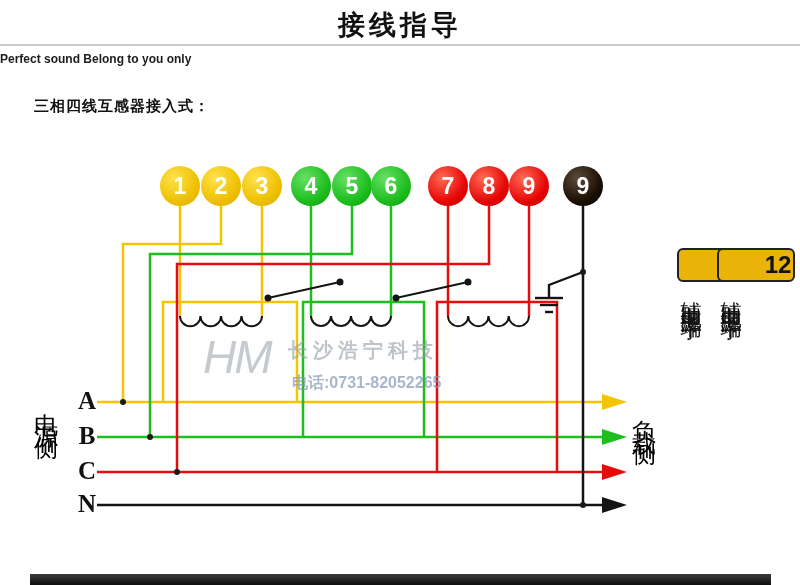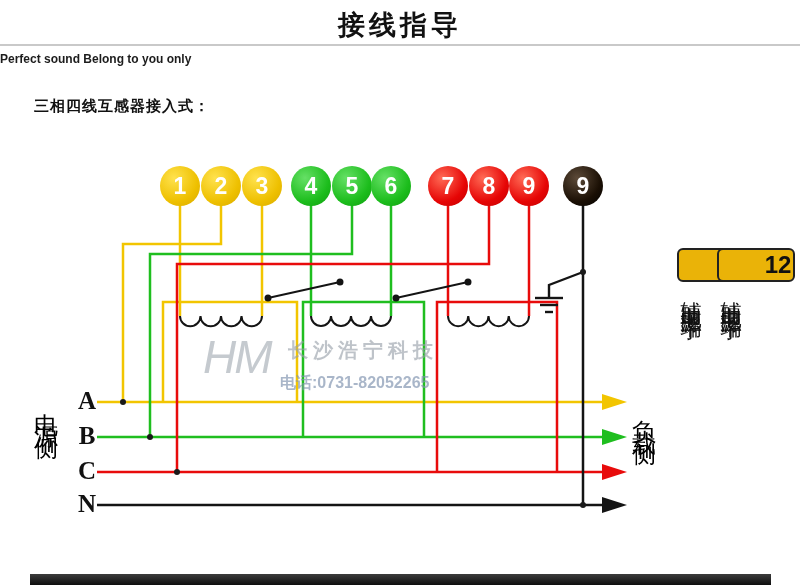--- a/index.html
+++ b/index.html
@@ -23,21 +23,21 @@
   .vtext{writing-mode:vertical-rl;text-orientation:upright;z-index:3;}
   .auxcol{top:284px;width:26px;height:192px;font-size:21px;letter-spacing:4px;color:#111;}
   .optional{top:468px;left:666px;width:82px;text-align:center;font-size:17px;z-index:3;}
   .sidelabel{font-size:24px;letter-spacing:12px;color:#000;}
   .phase{left:74px;width:26px;text-align:center;font-family:"Liberation Serif",serif;
          font-size:25px;font-weight:bold;z-index:3;}
   .wm-logo{left:203px;top:330px;font-size:46px;font-style:italic;font-weight:normal;
            color:rgba(150,158,168,.55);z-index:2;letter-spacing:-2px;}
   .wm-name{left:272px;top:337px;font-size:20px;font-weight:bold;letter-spacing:5px;
            color:rgba(150,158,168,.62);z-index:2;margin-left:16px;}
-  .wm-phone{left:280px;top:373px;font-size:16px;font-weight:bold;
+  .wm-phone{left:292px;top:373px;font-size:16px;font-weight:bold;
             color:rgba(128,148,175,.68);z-index:2;}
   .bottombar{left:30px;top:574px;width:741px;height:11px;z-index:3;
              background:linear-gradient(#3c3c3c,#0e0e0e);}
   svg.wires{position:absolute;left:0;top:0;z-index:1;}
 </style>
 </head>
 <body>
 
 <div id="stage">
 

